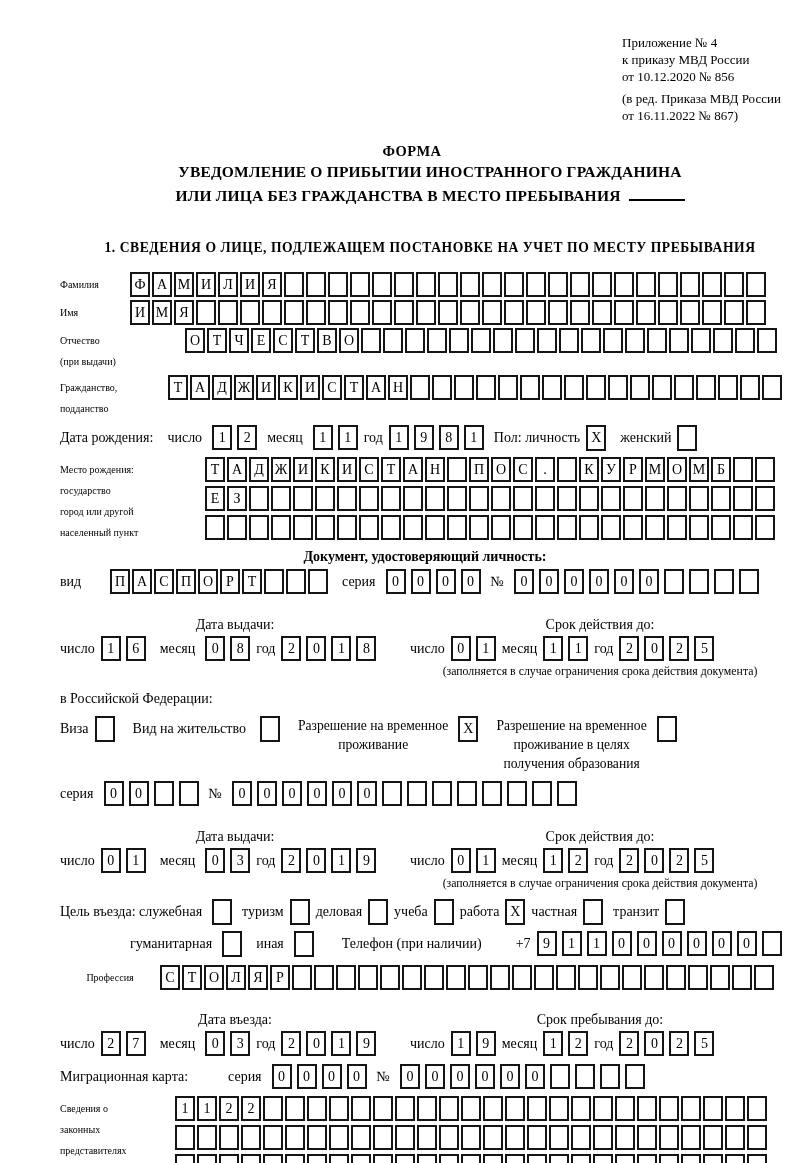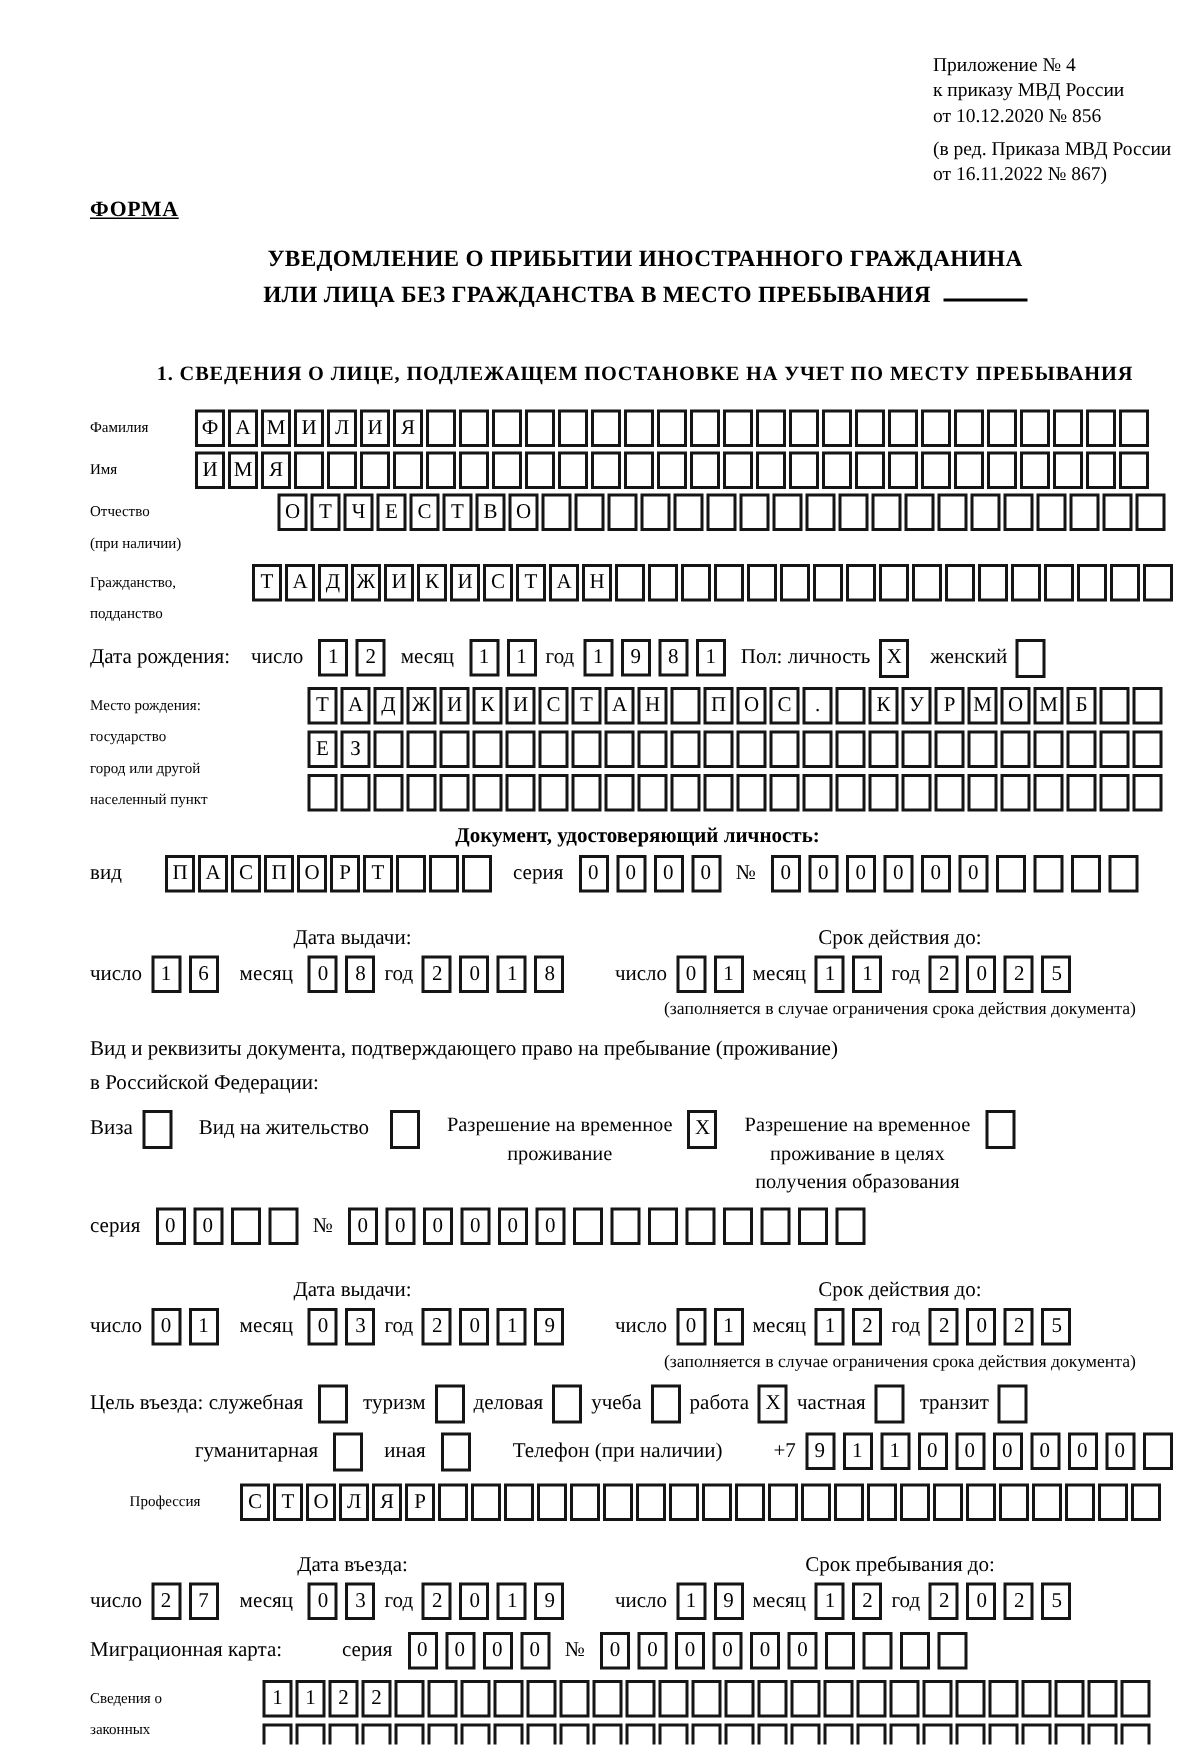--- a/index.html
+++ b/index.html
@@ -7,23 +7,23 @@
   body {
     width:800px; height:1163px; overflow:hidden;
     font-family:"Liberation Serif","DejaVu Serif",serif;
     color:#000; font-size:14px;
   }
   .page { width:800px; height:1163px; padding:34px 0 0 60px; position:relative; }
 
   
   .appendix { margin-left:562px; font-size:13px; line-height:17px; }
   .revision { margin-left:562px; margin-top:5px; font-size:13px; line-height:17px; }
-  .form-label { text-align:left; padding-right:36px; margin-top:8px; font-weight:bold; font-size:14.5px; letter-spacing:0.5px;text-decoration:underline; }
-
-  .title { text-align:center; font-weight:bold; font-size:15.5px; line-height:24px; margin-top:12px; letter-spacing:0.2px; }
+  .form-label { text-align:center; padding-right:36px; margin-top:19px; font-weight:bold; font-size:14.5px; letter-spacing:0.5px; }
+
+  .title { text-align:center; font-weight:bold; font-size:15.5px; line-height:24px; letter-spacing:0.2px; }
   .blank-line { display:inline-block; width:56px; border-bottom:2px solid #000; height:13px; margin-left:8px; }
   .sec-heading { text-align:center; font-weight:bold; font-size:13.6px; margin-top:32px; letter-spacing:0.55px; white-space:nowrap; }
 
   
   .rows { margin-top:16px; }
   .row { display:flex; align-items:flex-start; margin-bottom:3px; }
   .cells { display:flex; gap:2px; flex:0 0 auto; }
   .cells.sp { gap:5px; }
   .cell {
     width:20px; height:25px; border:2px solid #151515; background:#fff;
@@ -144,21 +144,21 @@
           <span class="cell"></span>
           <span class="cell"></span>
           <span class="cell"></span>
           <span class="cell"></span>
         </div>
     </div>
 
     <div class="row">
       <div class="lblcol w125">
         <div>Отчество</div>
-        <div>(при наличии)</div>
+        <div>(при выдачи)</div>
       </div>
       <div class="cells">
           <span class="cell">О</span>
           <span class="cell">Т</span>
           <span class="cell">Ч</span>
           <span class="cell">Е</span>
           <span class="cell">С</span>
           <span class="cell">Т</span>
           <span class="cell">В</span>
           <span class="cell">О</span>
@@ -420,21 +420,20 @@
               <span class="cell">0</span>
               <span class="cell">2</span>
               <span class="cell">5</span>
             </div>
         </div>
         <div class="note">(заполняется в случае ограничения срока действия документа)</div>
       </div>
     </div>
 
     <div class="para">
-      <div>Вид и реквизиты документа, подтверждающего право на пребывание (проживание)</div>
       <div>в Российской Федерации:</div>
     </div>
 
     <div class="row mt6">
       <span class="inline-lbl">Виза</span>
       <span class="chk"></span>
       <span class="inline-lbl ml18">Вид на жительство</span>
       <span class="chk ml14"></span>
       <div class="opt-block ml18">
         <div>Разрешение на временное</div>

